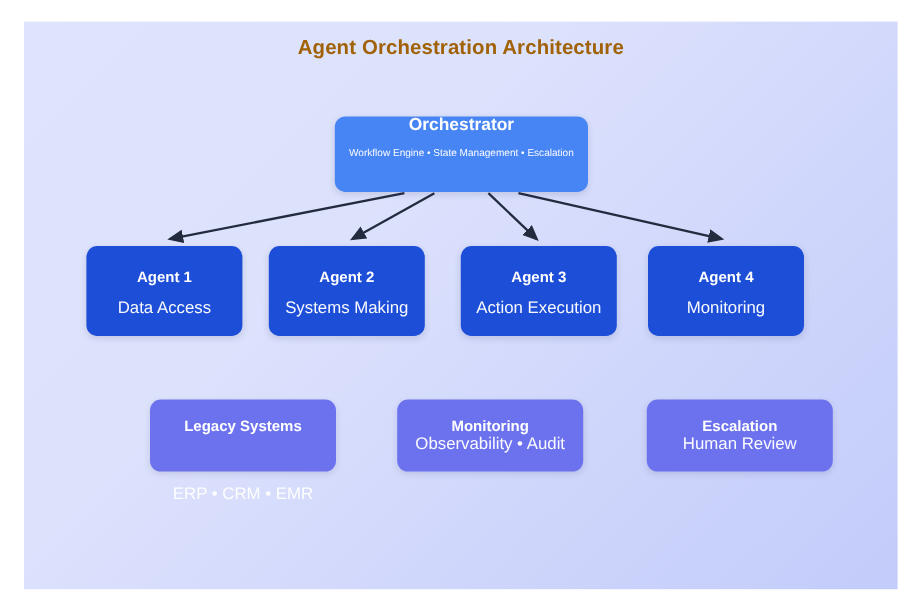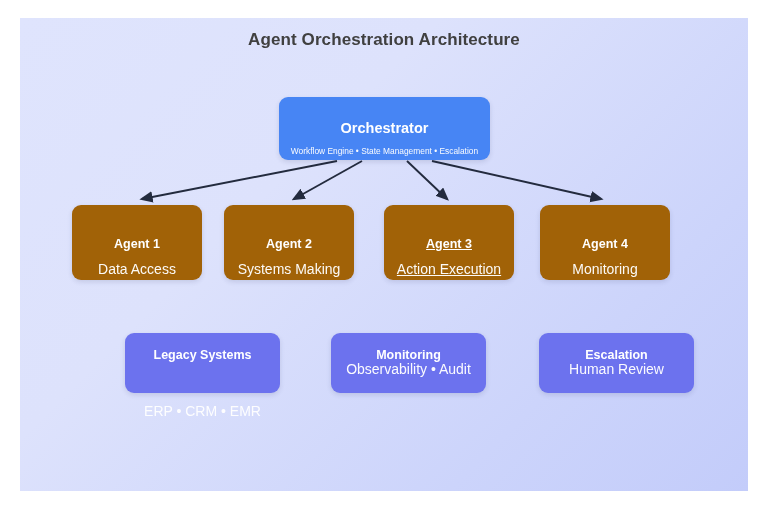--- a/index.html
+++ b/index.html
@@ -27,21 +27,21 @@
     background: linear-gradient(135deg, #dfe4fd 0%, #dde2fc 35%, #ccd4fb 75%, #c3ccfa 100%);
   }
   #title {
     position: absolute;
     left: 0;
     top: 30px;
     width: 768px;
     text-align: center;
     font-size: 17px;
     font-weight: bold;
-    color: #404040;
+    color: #a16207;
     letter-spacing: 0.1px;
   }
   .node {
     position: absolute;
     border-radius: 9px;
     box-sizing: border-box;
     display: flex;
     flex-direction: column;
     align-items: center;
     color: #ffffff;
@@ -60,38 +60,38 @@
     white-space: nowrap;
     opacity: 0.97;
   }
   
   #orchestrator {
     left: 279px;
     top: 97px;
     width: 211px;
     height: 63px;
     background: #4785f4;
-    padding-top: 24px;
+    padding-top: 0;
     align-items: center;
   }
   #orchestrator .n-title { font-size: 14.5px; }
   #orchestrator .n-sub { margin-top: 11px; font-size: 8.4px; }
 
   
   .agent {
     top: 205px;
     width: 130px;
     height: 75px;
-    background: #a16207;
-    padding-top: 33px;
+    background: #1d4ed8;
+    padding-top: 20px;
   }
   .agent .n-sub { margin-top: 11px; }
   #agent-0 { left: 72px; }
   #agent-1 { left: 224px; }
-  #agent-2 { left: 384px; text-decoration: underline; }
+  #agent-2 { left: 384px; }
   #agent-3 { left: 540px; }
 
   
   .support {
     top: 333px;
     width: 155px;
     height: 60px;
     background: #6c72ee;
     padding-top: 16px;
   }

